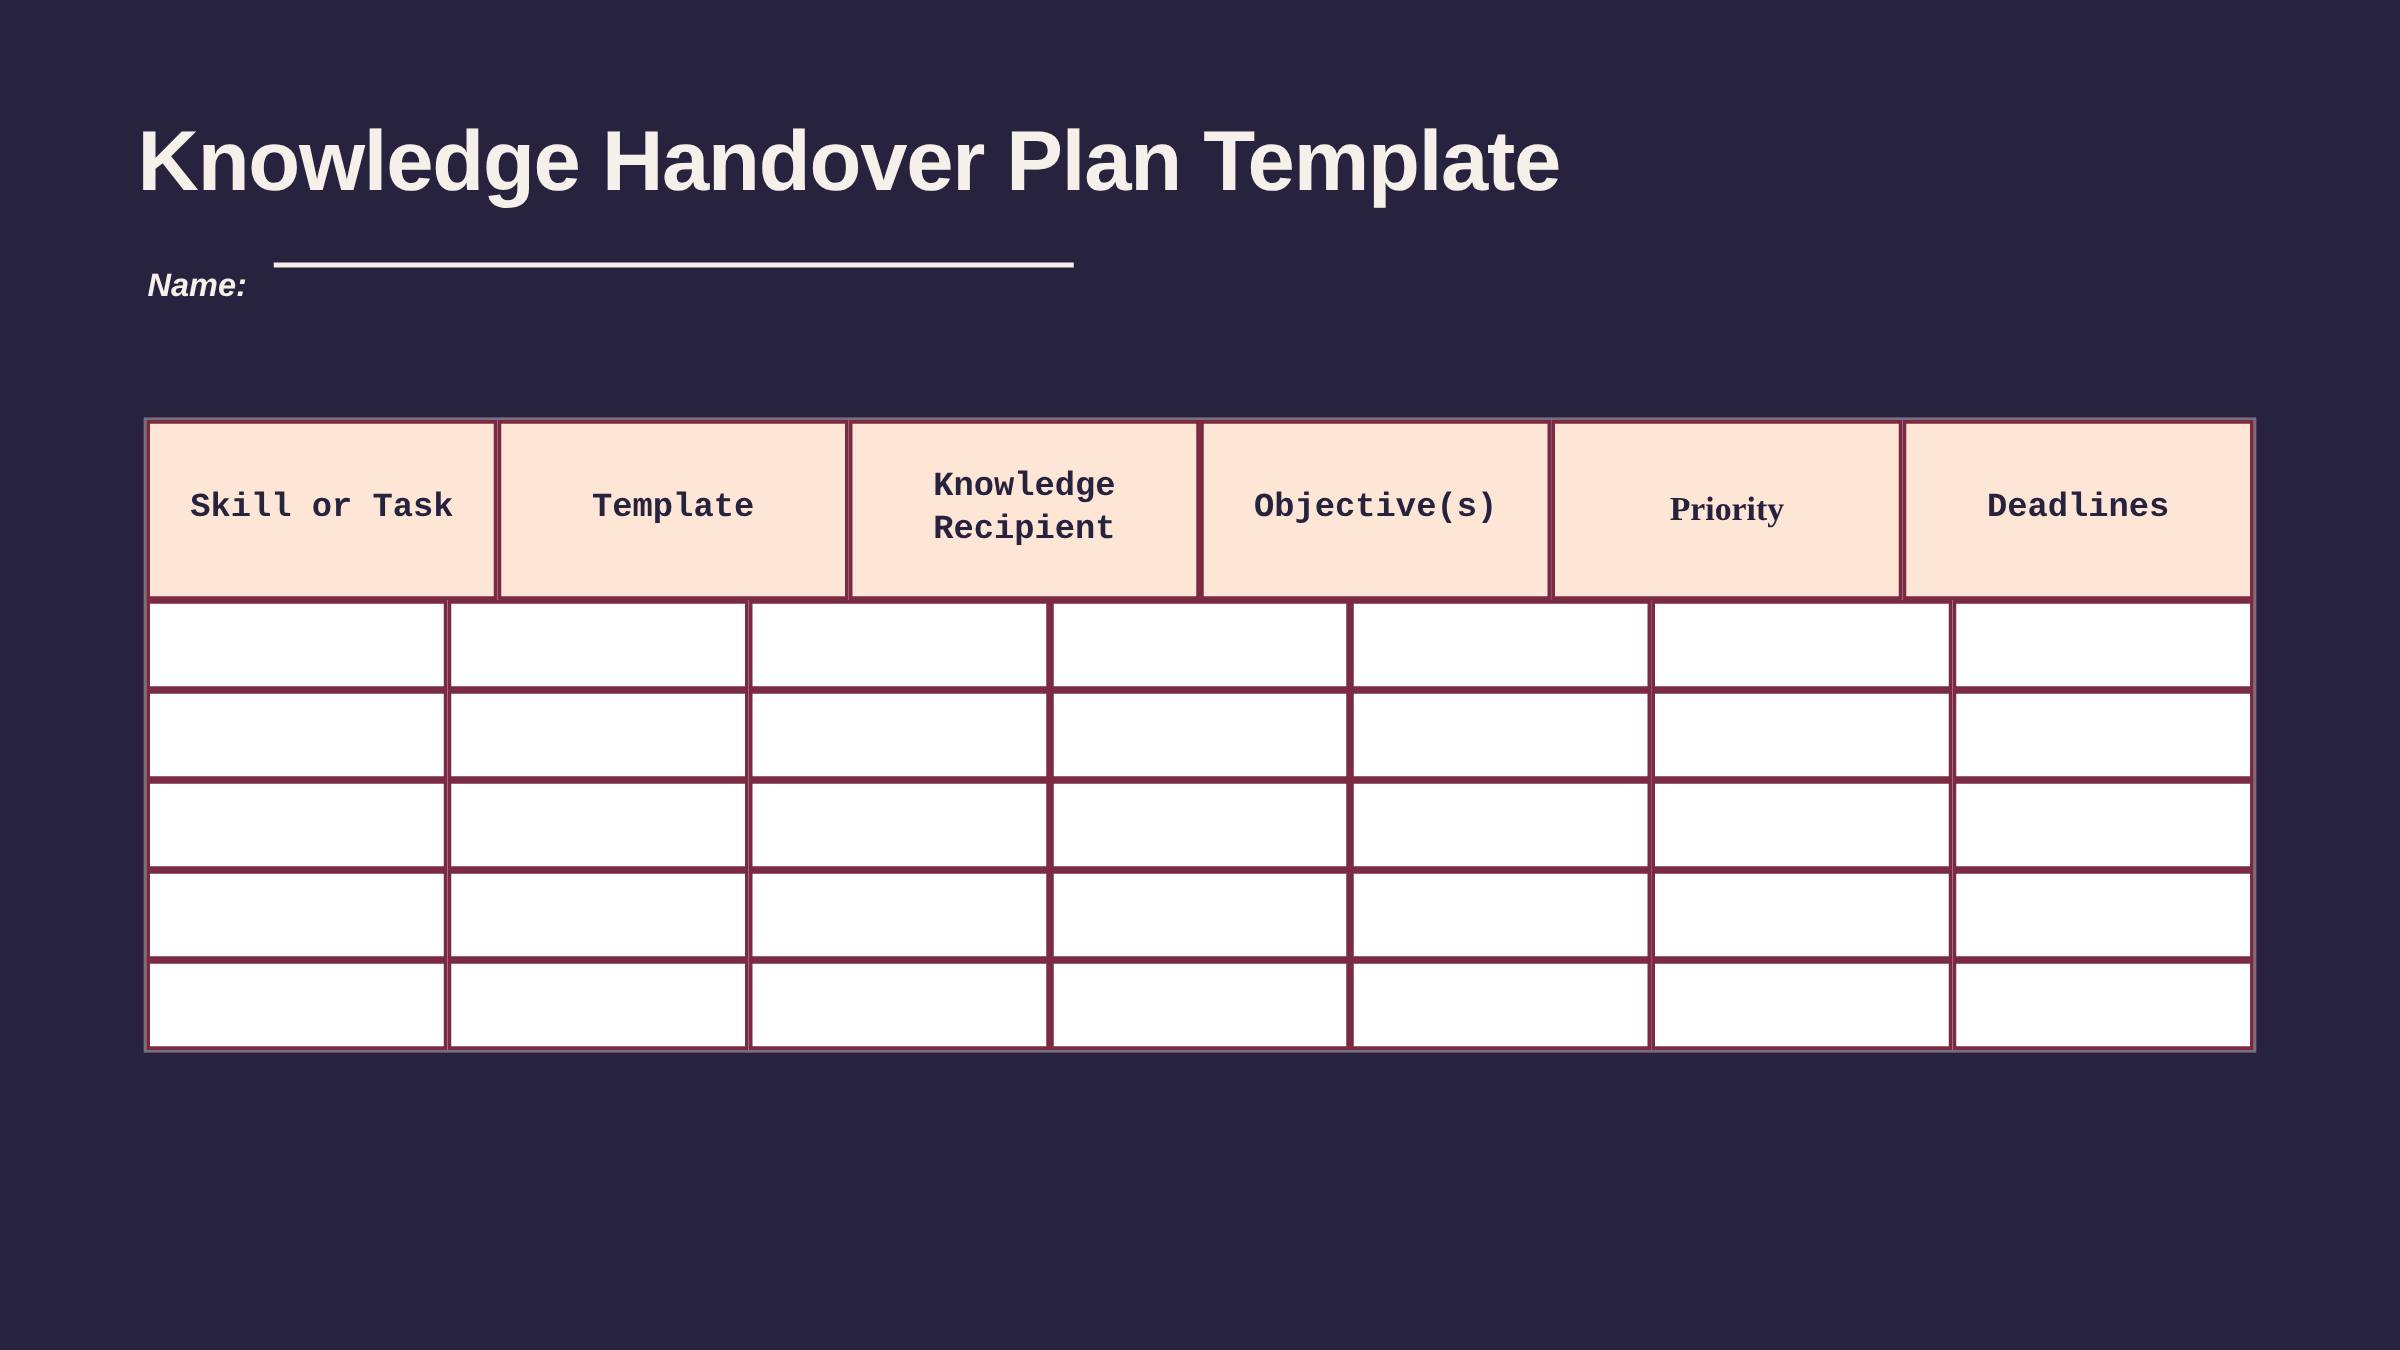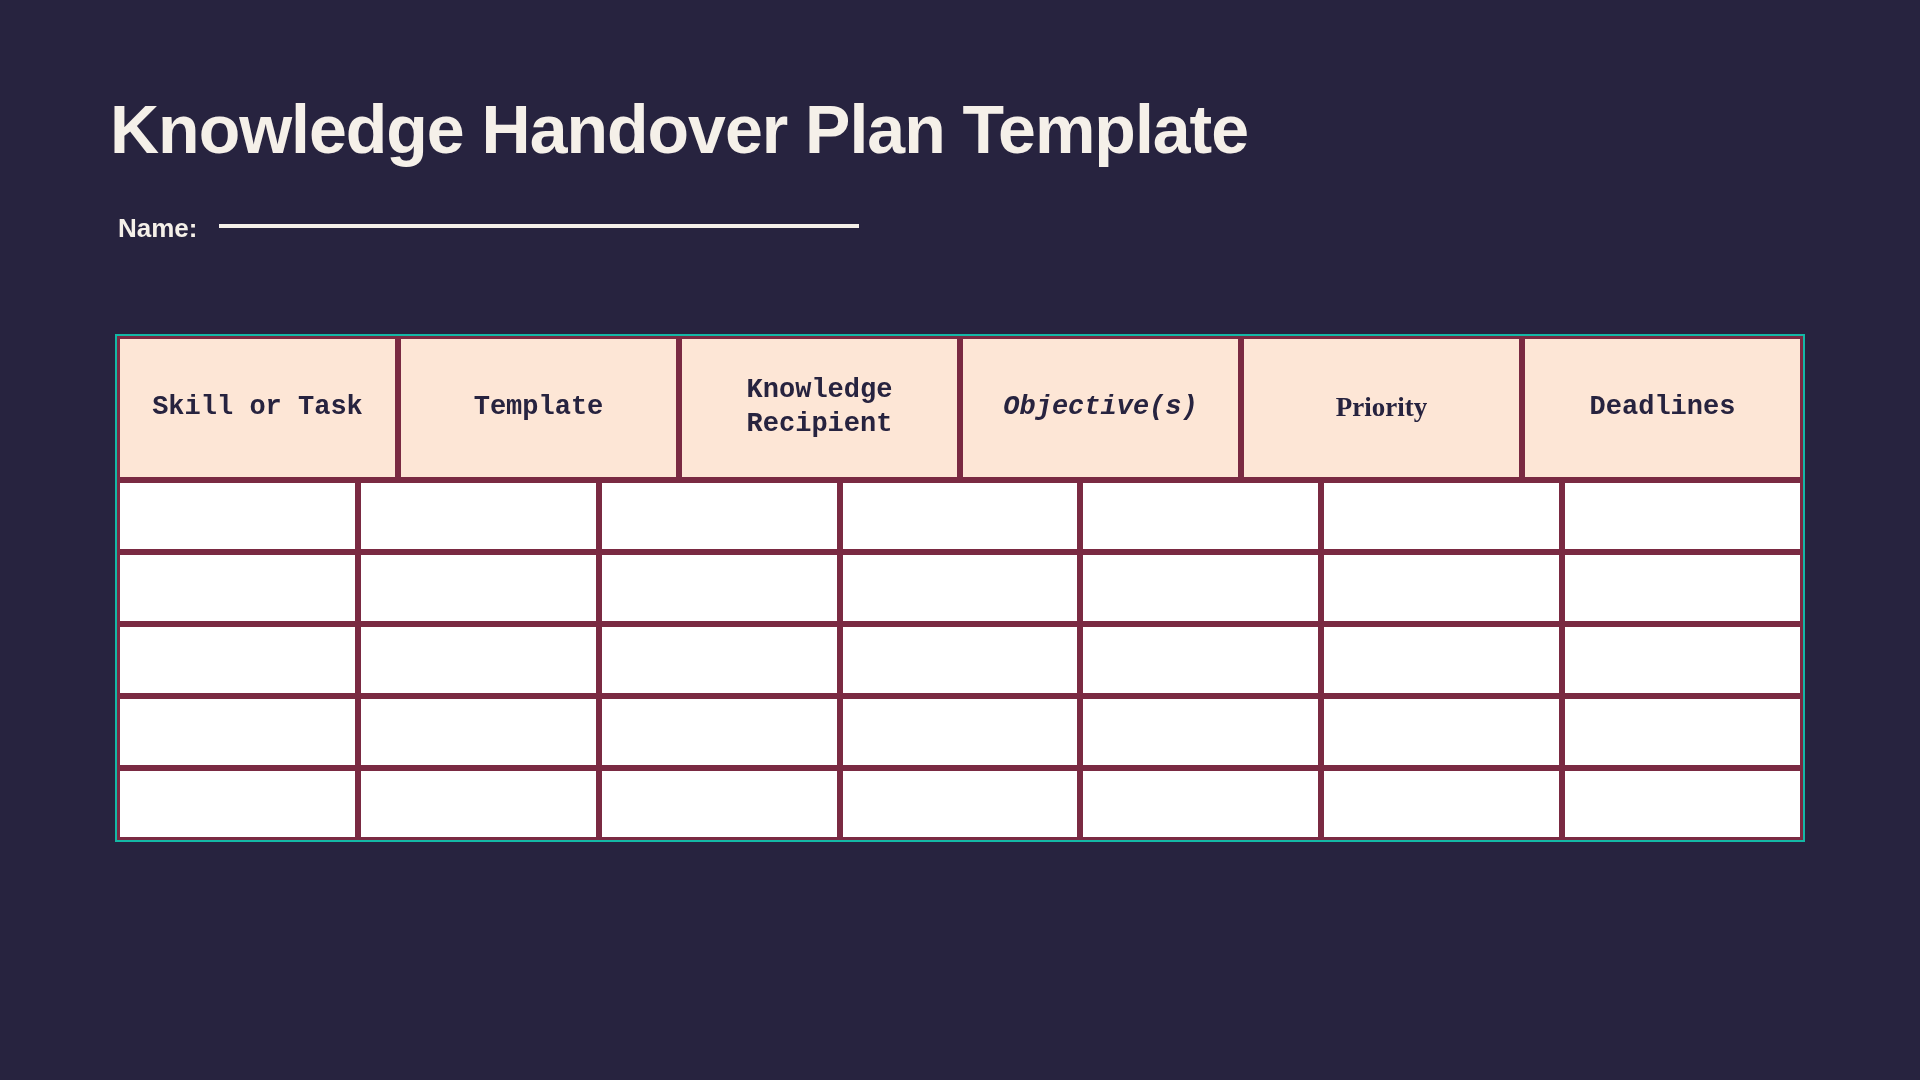--- a/index.html
+++ b/index.html
@@ -11,38 +11,39 @@
     padding: 90px 110px 0 110px;
   }
   .title {
     font-size: 68px;
     font-weight: 900;
     letter-spacing: -1px;
     margin-bottom: 45px;
   }
   .name-row {
     display: flex;
-    align-items: center;
+    align-items: flex-start;
     gap: 22px;
     margin-left: 8px;
     margin-bottom: 90px;
+    font-style: italic;
   }
   .name-label {
     font-size: 26px;
     font-weight: 700;
   }
   .name-line {
     width: 640px;
     height: 0;
     border-bottom: 4px solid #f5f0e9;
     position: relative;
     top: -3px;
   }
   .grid {
-    border: 2px solid #14b8a6;
+    border: 2px solid #737373;
     width: 1690px;
     margin-left: 5px;
     background: #a21caf;
   }
   .row {
     display: flex;
   }
   .header-cell {
     background: #fde6d6;
     color: #27233f;
@@ -59,21 +60,21 @@
     line-height: 1.25;
   }
   .data-cell {
     background: #ffffff;
     height: 72px;
     border: 3px solid #7a2a42;
   }
   .row .header-cell:nth-child(1), .row .data-cell:nth-child(1) { flex: 1; }
   .row .header-cell:nth-child(2), .row .data-cell:nth-child(2) { flex: 1; }
   .row .header-cell:nth-child(3), .row .data-cell:nth-child(3) { flex: 1; }
-  .row .header-cell:nth-child(4), .row .data-cell:nth-child(4) { flex: 1; font-style: italic; }
+  .row .header-cell:nth-child(4), .row .data-cell:nth-child(4) { flex: 1; }
   .row .header-cell:nth-child(5), .row .data-cell:nth-child(5) { flex: 1; font-family: Liberation Serif, serif; }
   .row .header-cell:nth-child(6), .row .data-cell:nth-child(6) { flex: 1; }
   .row .header-cell:nth-child(7), .row .data-cell:nth-child(7) { flex: 1; }
 </style>
 </head>
 <body>
 
 <h1 class="title">Knowledge Handover Plan Template</h1>
 
 <div class="name-row">

